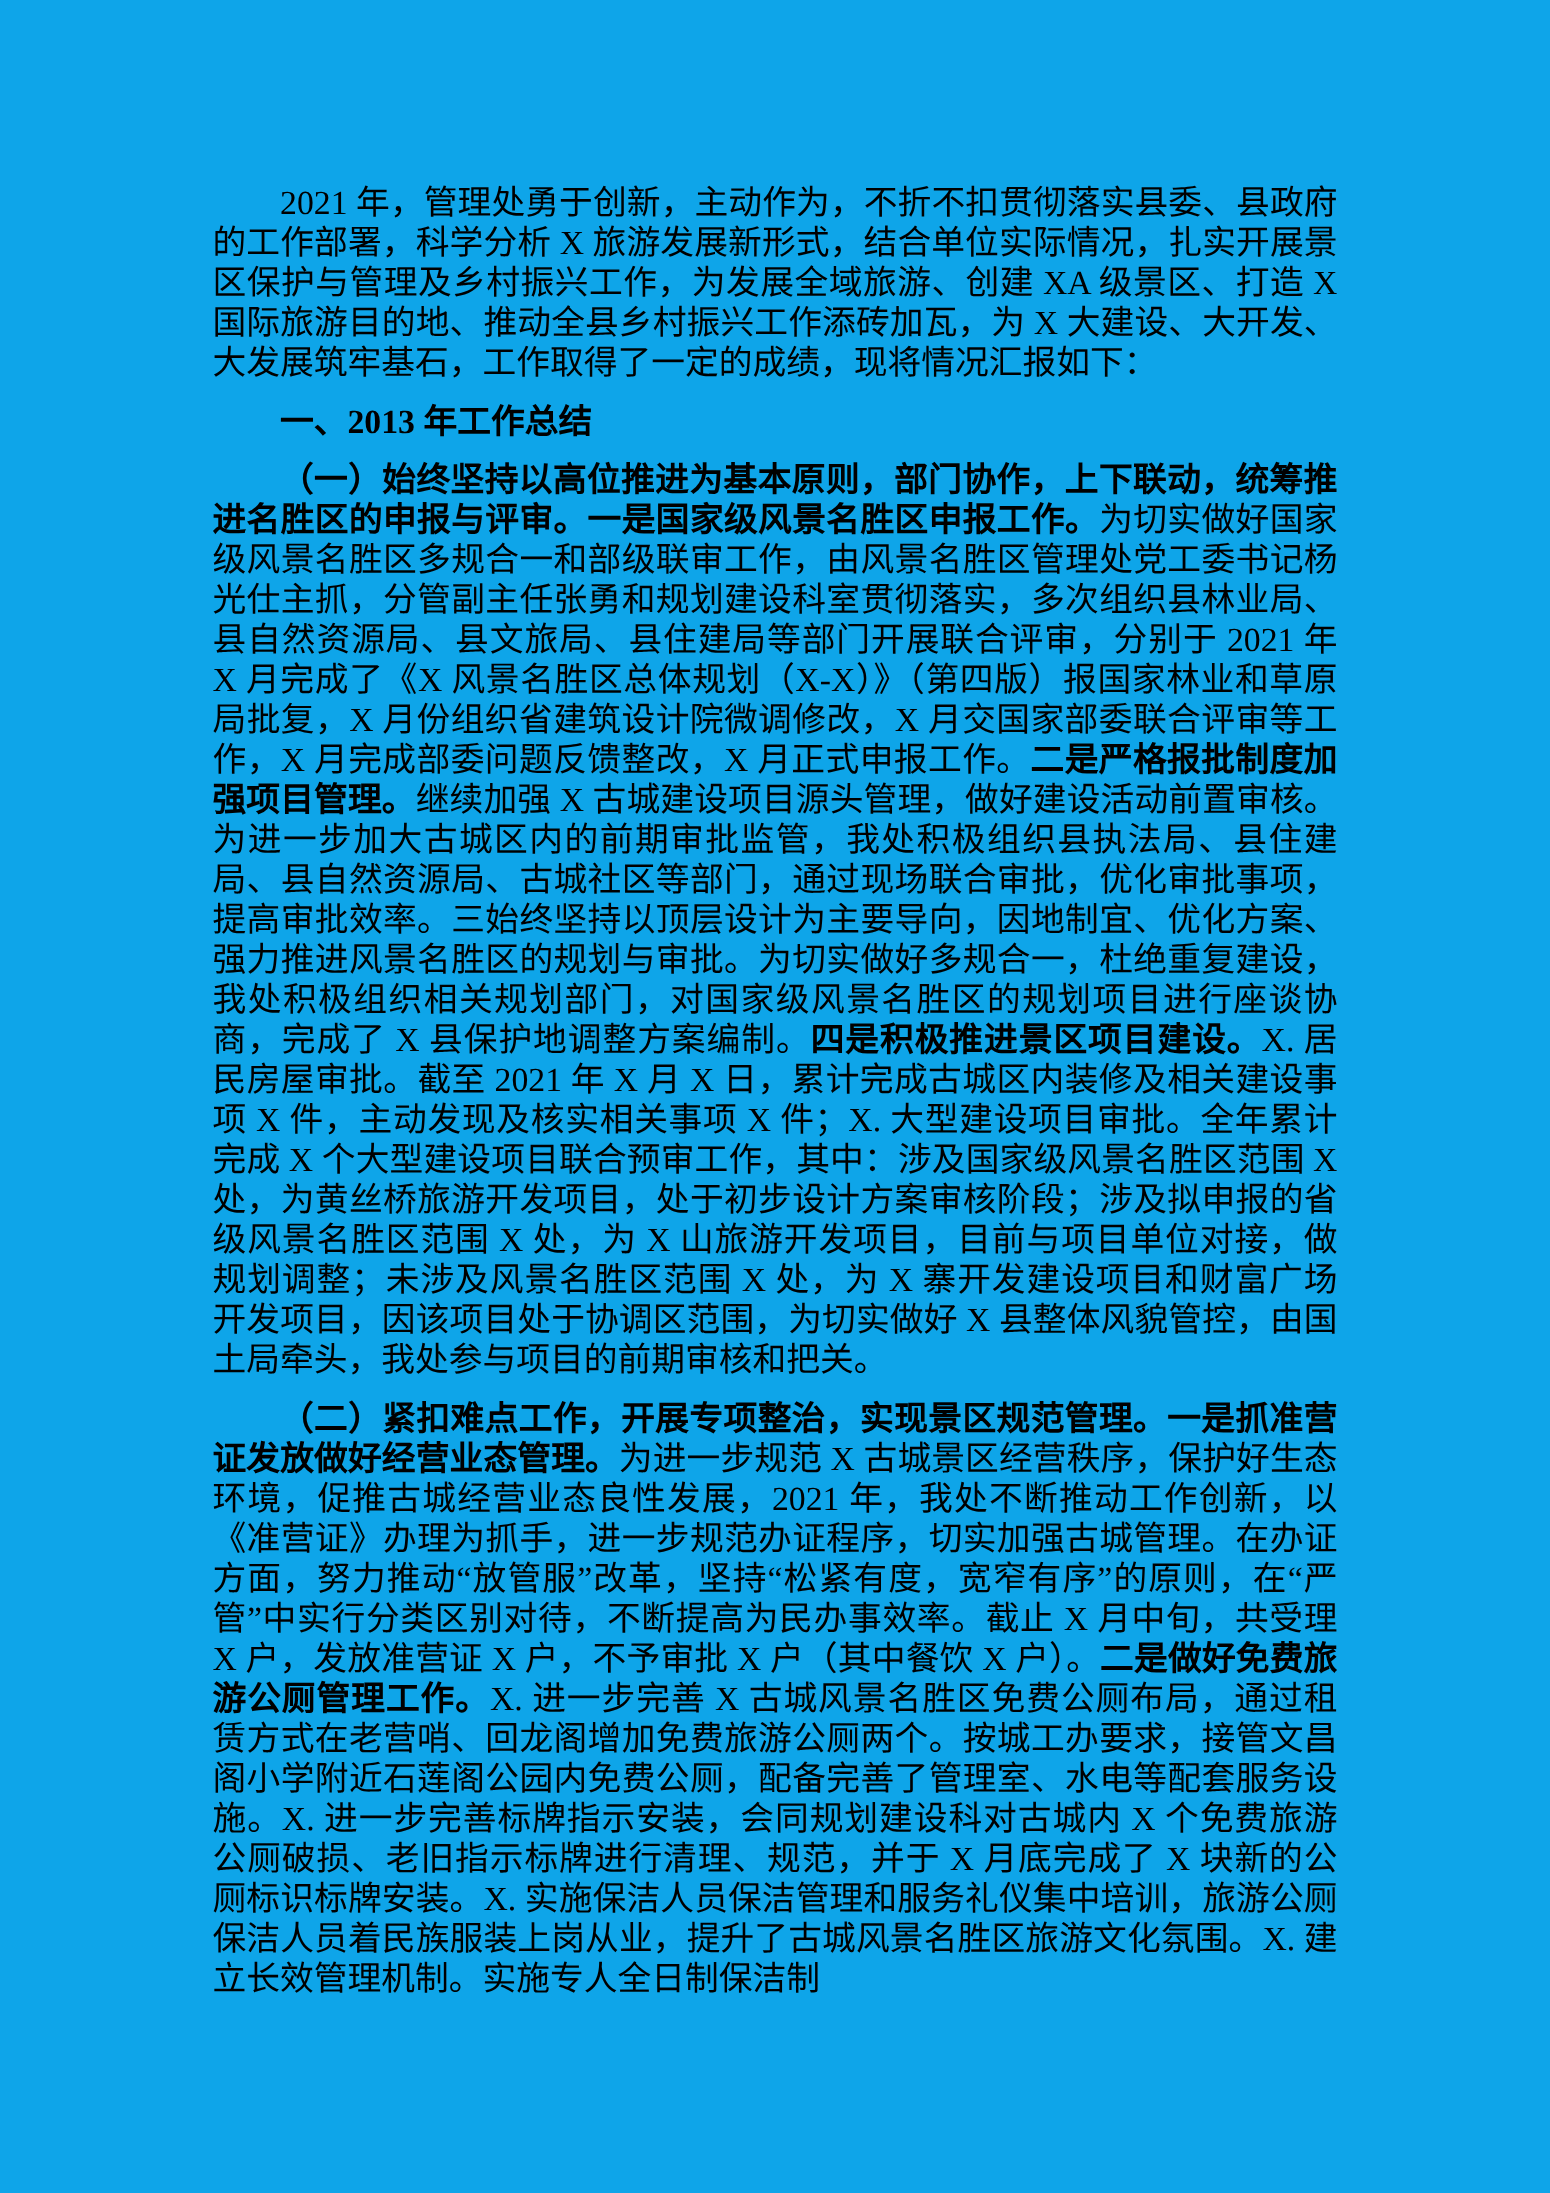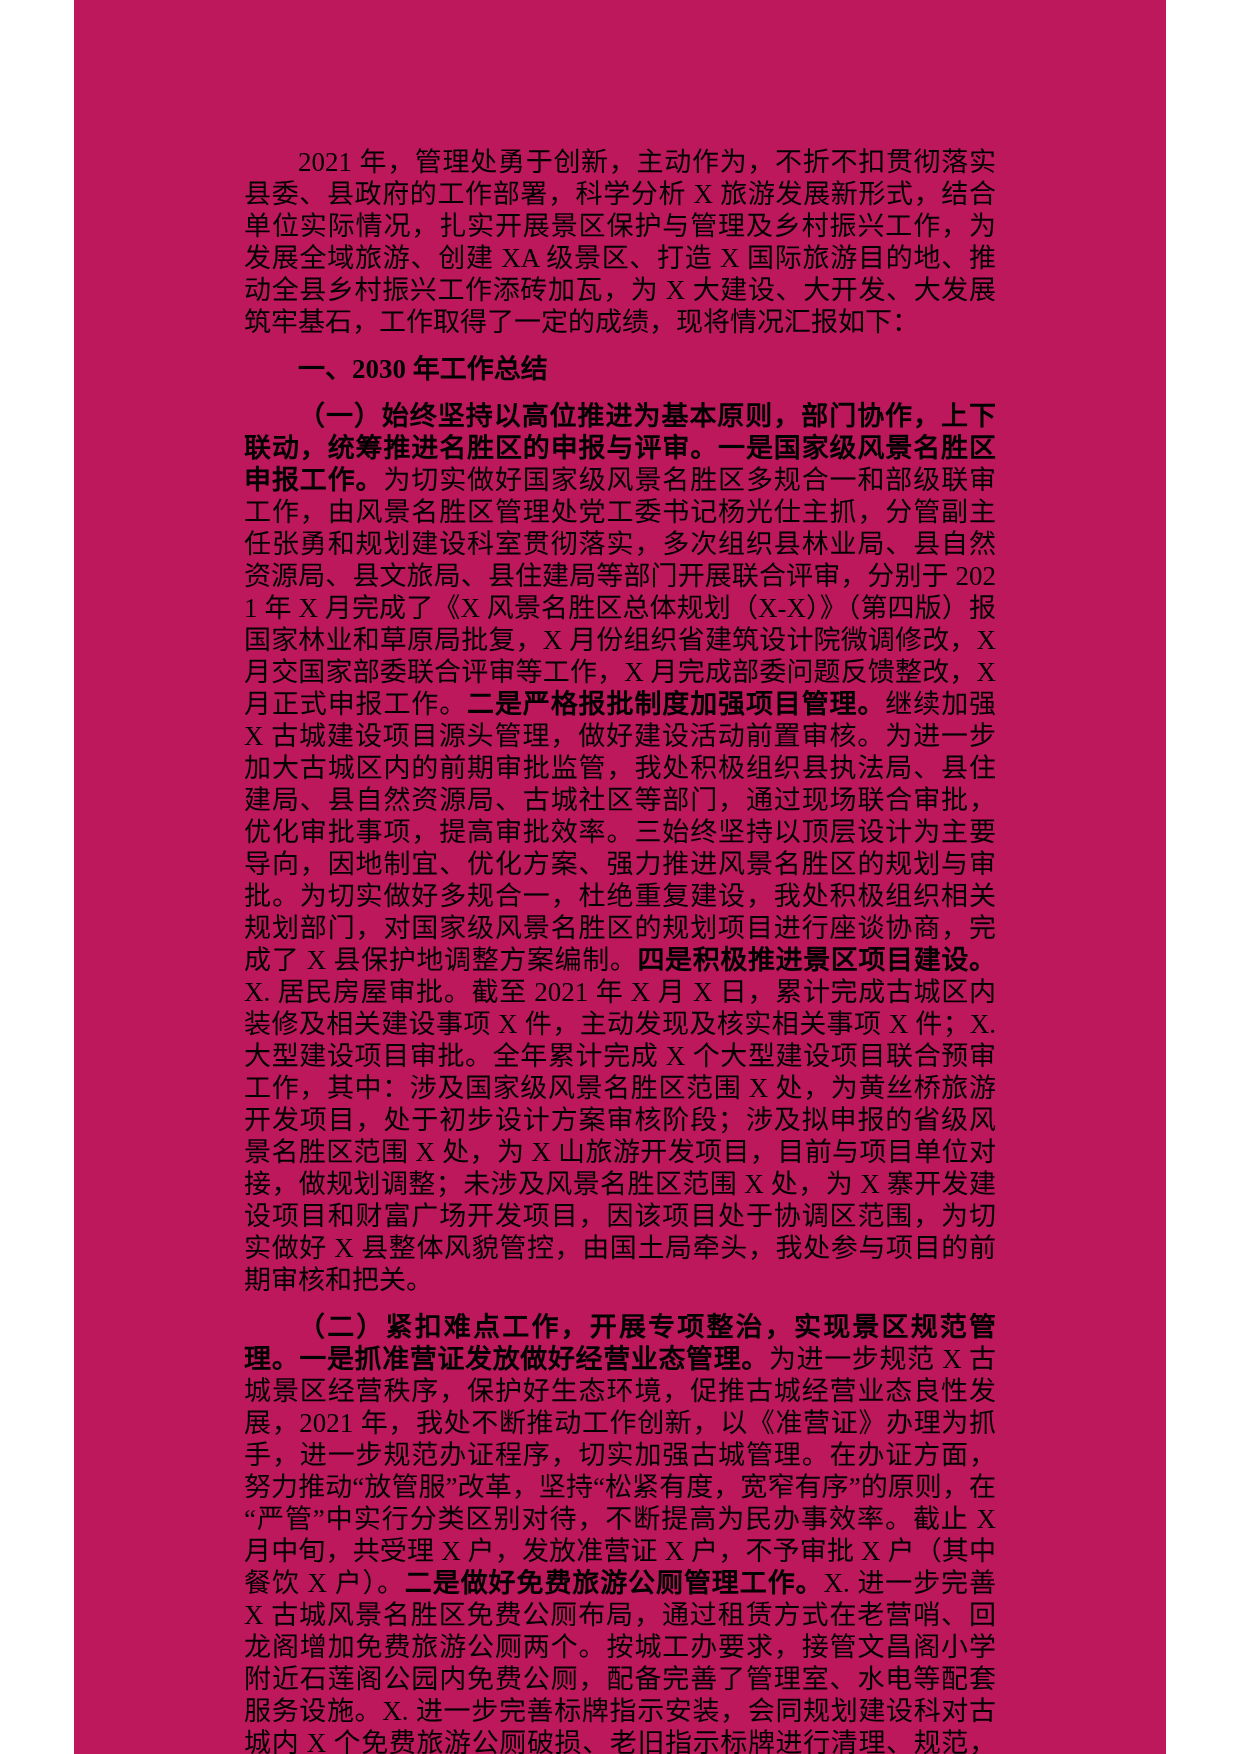--- a/index.html
+++ b/index.html
@@ -2,24 +2,24 @@
 <html lang="zh-CN"><head>
 <meta charset="utf-8">
 <style>
   html, body {
     margin: 0;
     padding: 0;
     background: #ffffff;
   }
   .page {
     position: relative;
-    width: 1092px;
+    width: 1240px;
     height: 1754px;
     margin: 0 auto;
-    background: #be185d;
+    background: #0ea5e9;
     color: #000000;
     box-sizing: border-box;
     padding: 146px 170px 0 170px;
     font-family: "Liberation Serif", "DejaVu Serif", serif;
     font-size: 27px;
     line-height: 32px;
     overflow: hidden;
   }
   .para {
     margin: 0 0 14px 0;
@@ -38,19 +38,19 @@
   }
   b { font-weight: bold; }
 </style>
 </head>
 <body>
 
 <div class="page">
 
   <p class="para">2021 年，管理处勇于创新，主动作为，不折不扣贯彻落实县委、县政府的工作部署，科学分析 X 旅游发展新形式，结合单位实际情况，扎实开展景区保护与管理及乡村振兴工作，为发展全域旅游、创建 XA 级景区、打造 X 国际旅游目的地、推动全县乡村振兴工作添砖加瓦，为 X 大建设、大开发、大发展筑牢基石，工作取得了一定的成绩，现将情况汇报如下：</p>
 
-  <h2 class="heading">一、2030 年工作总结</h2>
+  <h2 class="heading">一、2013 年工作总结</h2>
 
   <p class="para section"><b>（一）始终坚持以高位推进为基本原则，部门协作，上下联动，统筹推进名胜区的申报与评审。一是国家级风景名胜区申报工作。</b><span>为切实做好国家级风景名胜区多规合一和部级联审工作，由风景名胜区管理处党工委书记杨光仕主抓，分管副主任张勇和规划建设科室贯彻落实，多次组织县林业局、县自然资源局、县文旅局、县住建局等部门开展联合评审，分别于 2021 年 X 月完成了《X 风景名胜区总体规划（X-X）》（第四版）报国家林业和草原局批复，X 月份组织省建筑设计院微调修改，X 月交国家部委联合评审等工作，X 月完成部委问题反馈整改，X 月正式申报工作。</span><b>二是严格报批制度加强项目管理。</b><span>继续加强 X 古城建设项目源头管理，做好建设活动前置审核。为进一步加大古城区内的前期审批监管，我处积极组织县执法局、县住建局、县自然资源局、古城社区等部门，通过现场联合审批，优化审批事项，提高审批效率。三始终坚持以顶层设计为主要导向，因地制宜、优化方案、强力推进风景名胜区的规划与审批。为切实做好多规合一，杜绝重复建设，我处积极组织相关规划部门，对国家级风景名胜区的规划项目进行座谈协商，完成了 X 县保护地调整方案编制。</span><b>四是积极推进景区项目建设。</b><span>X. 居民房屋审批。截至 2021 年 X 月 X 日，累计完成古城区内装修及相关建设事项 X 件，主动发现及核实相关事项 X 件；X. 大型建设项目审批。全年累计完成 X 个大型建设项目联合预审工作，其中：涉及国家级风景名胜区范围 X 处，为黄丝桥旅游开发项目，处于初步设计方案审核阶段；涉及拟申报的省级风景名胜区范围 X 处，为 X 山旅游开发项目，目前与项目单位对接，做规划调整；未涉及风景名胜区范围 X 处，为 X 寨开发建设项目和财富广场开发项目，因该项目处于协调区范围，为切实做好 X 县整体风貌管控，由国土局牵头，我处参与项目的前期审核和把关。</span></p>
 
   <p class="para section"><b>（二）紧扣难点工作，开展专项整治，实现景区规范管理。一是抓准营证发放做好经营业态管理。</b><span>为进一步规范 X 古城景区经营秩序，保护好生态环境，促推古城经营业态良性发展，2021 年，我处不断推动工作创新，以《准营证》办理为抓手，进一步规范办证程序，切实加强古城管理。在办证方面，努力推动“放管服”改革，坚持“松紧有度，宽窄有序”的原则，在“严管”中实行分类区别对待，不断提高为民办事效率。截止 X 月中旬，共受理 X 户，发放准营证 X 户，不予审批 X 户（其中餐饮 X 户）。</span><b>二是做好免费旅游公厕管理工作。</b><span>X. 进一步完善 X 古城风景名胜区免费公厕布局，通过租赁方式在老营哨、回龙阁增加免费旅游公厕两个。按城工办要求，接管文昌阁小学附近石莲阁公园内免费公厕，配备完善了管理室、水电等配套服务设施。X. 进一步完善标牌指示安装，会同规划建设科对古城内 X 个免费旅游公厕破损、老旧指示标牌进行清理、规范，并于 X 月底完成了 X 块新的公厕标识标牌安装。X. 实施保洁人员保洁管理和服务礼仪集中培训，旅游公厕保洁人员着民族服装上岗从业，提升了古城风景名胜区旅游文化氛围。X. 建立长效管理机制。实施专人全日制保洁制</span></p>
 
 </div>
 
 </body></html>

